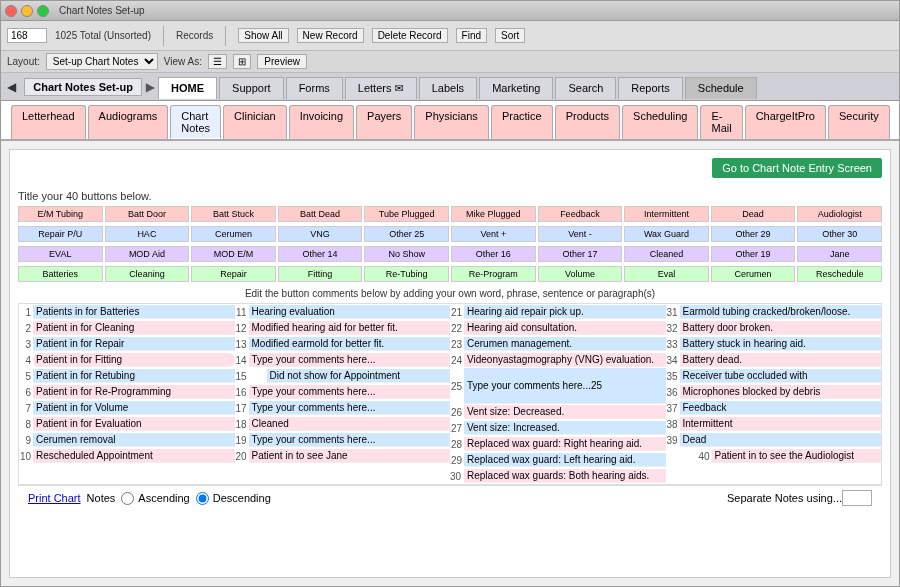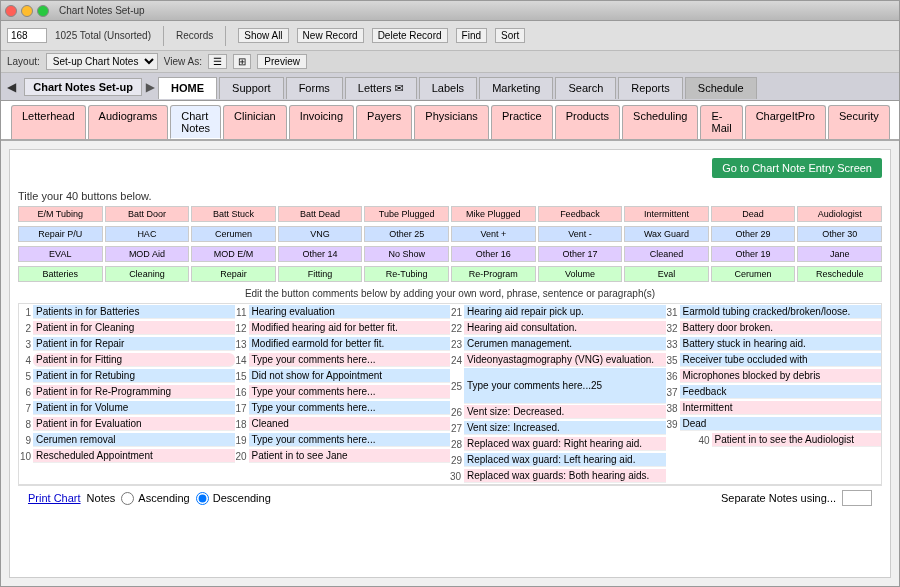--- a/index.html
+++ b/index.html
@@ -53,21 +53,21 @@
     .btn-blue { background: #cce0ff; }
     .btn-lavender { background: #e0ccff; }
     .btn-green { background: #ccffcc; }
 
     .edit-section { font-size: 10px; color: #333; margin: 6px 0 4px; text-align: center; }
 
     .footer-bar { border-top: 1px solid #ddd; padding: 4px 10px; display: flex; align-items: center; justify-content: space-between; background: white; }
     .footer-left { display: flex; align-items: center; gap: 6px; font-size: 10px; }
     .footer-link { color: #0000cc; text-decoration: underline; cursor: pointer; }
     .radio-group { display: flex; align-items: center; gap: 4px; font-size: 10px; }
-    .footer-right { display: flex; align-items: center; gap: 6px; font-size: 10px; }
+    .footer-right { display: flex; align-items: center; font-size: 10px; }
     .sep-input { border: 1px solid #aaa; width: 30px; padding: 1px 2px; }
 
     .clearfix::after { content: ''; display: table; clear: both; }
   </style>
 </head>
 <body>
 
 <div class="window">
 
   <div class="title-bar">
@@ -249,21 +249,21 @@
               <span style="font-size: 10px; padding: 1px 3px; flex: 1 1 0%; border-bottom: 1px solid rgb(238, 238, 238); background: rgb(255, 224, 232);">Modified hearing aid for better fit.</span>
             </div>
             <div style="display: flex; align-items: center; min-height: 16px;">
               <span style="color: rgb(85, 85, 85); font-size: 10px; width: 14px; text-align: right; padding-right: 2px; flex-shrink: 0;">13</span>
               <span style="font-size: 10px; padding: 1px 3px; flex: 1 1 0%; border-bottom: 1px solid rgb(238, 238, 238); background: rgb(208, 232, 255);">Modified earmold for better fit.</span>
             </div>
             <div style="display: flex; align-items: center; min-height: 16px;">
               <span style="color: rgb(85, 85, 85); font-size: 10px; width: 14px; text-align: right; padding-right: 2px; flex-shrink: 0;">14</span>
               <span style="font-size: 10px; padding: 1px 3px; flex: 1 1 0%; border-bottom: 1px solid rgb(238, 238, 238); background: rgb(255, 224, 232);">Type your comments here...</span>
             </div>
-            <div style="display: flex; align-items: center; min-height: 16px;">
+            <div style="display: flex; align-items: center; min-height: 16px; gap: 18px;">
               <span style="color: rgb(85, 85, 85); font-size: 10px; width: 14px; text-align: right; padding-right: 2px; flex-shrink: 0;">15</span>
               <span style="font-size: 10px; padding: 1px 3px; flex: 1 1 0%; border-bottom: 1px solid rgb(238, 238, 238); background: rgb(208, 232, 255);">Did not show for Appointment</span>
             </div>
             <div style="display: flex; align-items: center; min-height: 16px;">
               <span style="color: rgb(85, 85, 85); font-size: 10px; width: 14px; text-align: right; padding-right: 2px; flex-shrink: 0;">16</span>
               <span style="font-size: 10px; padding: 1px 3px; flex: 1 1 0%; border-bottom: 1px solid rgb(238, 238, 238); background: rgb(255, 224, 232);">Type your comments here...</span>
             </div>
             <div style="display: flex; align-items: center; min-height: 16px;">
               <span style="color: rgb(85, 85, 85); font-size: 10px; width: 14px; text-align: right; padding-right: 2px; flex-shrink: 0;">17</span>
               <span style="font-size: 10px; padding: 1px 3px; flex: 1 1 0%; border-bottom: 1px solid rgb(238, 238, 238); background: rgb(208, 232, 255);">Type your comments here...</span>
@@ -328,20 +328,24 @@
               <span style="color: rgb(85, 85, 85); font-size: 10px; width: 14px; text-align: right; padding-right: 2px; flex-shrink: 0;">31</span>
               <span style="font-size: 10px; padding: 1px 3px; flex: 1 1 0%; border-bottom: 1px solid rgb(238, 238, 238); background: rgb(208, 232, 255);">Earmold tubing cracked/broken/loose.</span>
             </div>
             <div style="display: flex; align-items: center; min-height: 16px;">
               <span style="color: rgb(85, 85, 85); font-size: 10px; width: 14px; text-align: right; padding-right: 2px; flex-shrink: 0;">32</span>
               <span style="font-size: 10px; padding: 1px 3px; flex: 1 1 0%; border-bottom: 1px solid rgb(238, 238, 238); background: rgb(255, 224, 232);">Battery door broken.</span>
             </div>
             <div style="display: flex; align-items: center; min-height: 16px;">
               <span style="color: rgb(85, 85, 85); font-size: 10px; width: 14px; text-align: right; padding-right: 2px; flex-shrink: 0;">33</span>
               <span style="font-size: 10px; padding: 1px 3px; flex: 1 1 0%; border-bottom: 1px solid rgb(238, 238, 238); background: rgb(208, 232, 255);">Battery stuck in hearing aid.</span>
+            </div>
+            <div style="display: flex; align-items: center; min-height: 16px;">
+              <span style="color: rgb(85, 85, 85); font-size: 10px; width: 14px; text-align: right; padding-right: 2px; flex-shrink: 0;">34</span>
+              <span style="font-size: 10px; padding: 1px 3px; flex: 1 1 0%; border-bottom: 1px solid rgb(238, 238, 238); background: rgb(255, 224, 232);">Battery dead.</span>
             </div>
             <div style="display: flex; align-items: center; min-height: 16px;">
               <span style="color: rgb(85, 85, 85); font-size: 10px; width: 14px; text-align: right; padding-right: 2px; flex-shrink: 0;">35</span>
               <span style="font-size: 10px; padding: 1px 3px; flex: 1 1 0%; border-bottom: 1px solid rgb(238, 238, 238); background: rgb(208, 232, 255);">Receiver tube occluded with</span>
             </div>
             <div style="display: flex; align-items: center; min-height: 16px;">
               <span style="color: rgb(85, 85, 85); font-size: 10px; width: 14px; text-align: right; padding-right: 2px; flex-shrink: 0;">36</span>
               <span style="font-size: 10px; padding: 1px 3px; flex: 1 1 0%; border-bottom: 1px solid rgb(238, 238, 238); background: rgb(255, 224, 232);">Microphones blocked by debris</span>
             </div>
             <div style="display: flex; align-items: center; min-height: 16px;">

